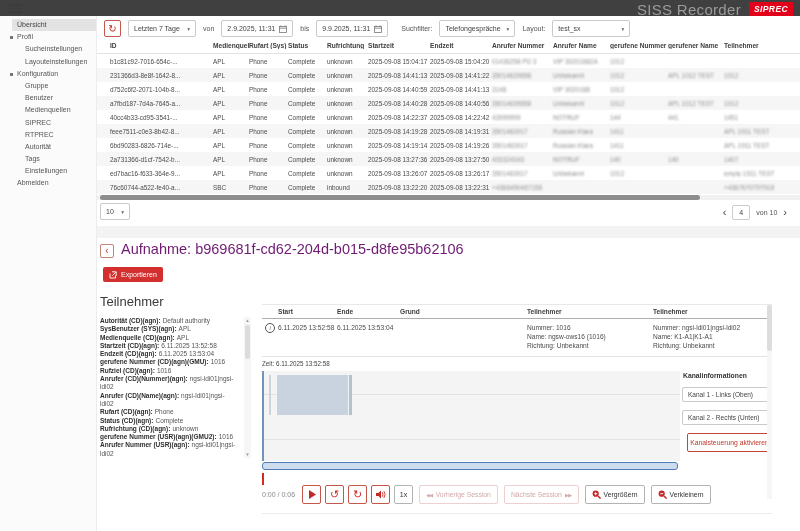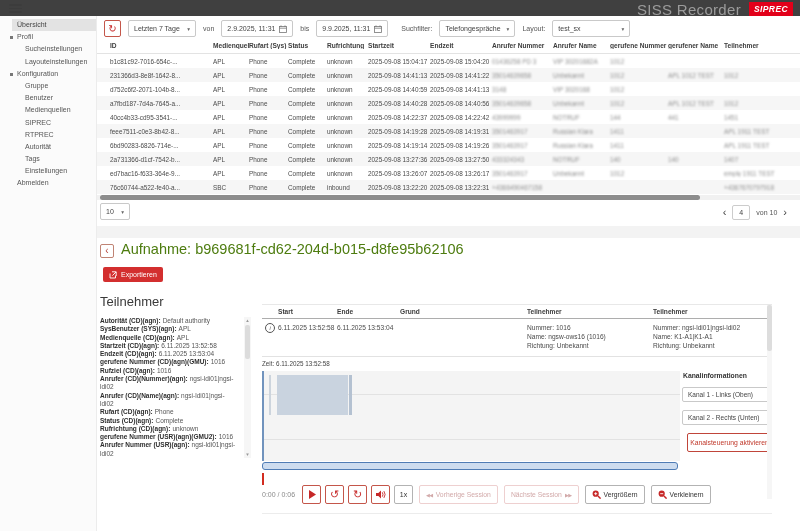--- a/index.html
+++ b/index.html
@@ -51,21 +51,21 @@
   .pagesize{position:absolute;left:3px;top:187px;width:30px;font-size:7px}
   .pager{position:absolute;right:13px;top:189px;display:flex;align-items:center;gap:6px;font-size:7px;color:#555}
   .chev{font-size:11px;color:#444;cursor:pointer;line-height:13px}
   .pageinput{width:16px;height:13px;border:1px solid #ccc;border-radius:2px;text-align:center;
              line-height:13px;font-size:7px;color:#444}
   .divider{position:absolute;left:0;right:0;top:210px;height:12px;background:#f3f3f3}
   
   .detail{position:absolute;left:0;right:0;top:222px;bottom:0;background:#fff}
   .backbtn{position:absolute;left:3px;top:6px;width:14px;height:14px;border:1px solid #c08374;border-radius:2px;
            color:#b5443a;font-size:10px;text-align:center;line-height:11px;cursor:pointer;box-sizing:border-box;background:#fff}
-  .dtitle{position:absolute;left:24px;top:3px;font-size:14.5px;color:#4d7c0f}
+  .dtitle{position:absolute;left:24px;top:3px;font-size:14.5px;color:#701a75}
   .export{position:absolute;left:6px;top:29px;height:15px;display:flex;align-items:center;gap:4px;
           padding:0 6px;border:none;border-radius:2px;background:#d32f2f;color:#fff;font-size:7px;cursor:pointer}
   .mhead{position:absolute;left:3px;top:56px;font-size:13px;color:#3a3a3a}
   .metabox{position:absolute;left:3px;top:79px;width:151px;height:141px;overflow:hidden}
   .metalines{width:137px}
   .meta-line{font-size:6.5px;line-height:8.3px;color:#555;word-wrap:break-word}
   .meta-line b{color:#2e2e2e;margin-right:2px}
   .metascroll{position:absolute;right:0;top:0;bottom:0;width:7px;background:#f6f6f6}
   .metascroll .arr{position:absolute;left:0;width:7px;text-align:center;font-size:4.5px;color:#999}
   .metascroll .arr.up{top:1px}.metascroll .arr.dn{bottom:1px}

